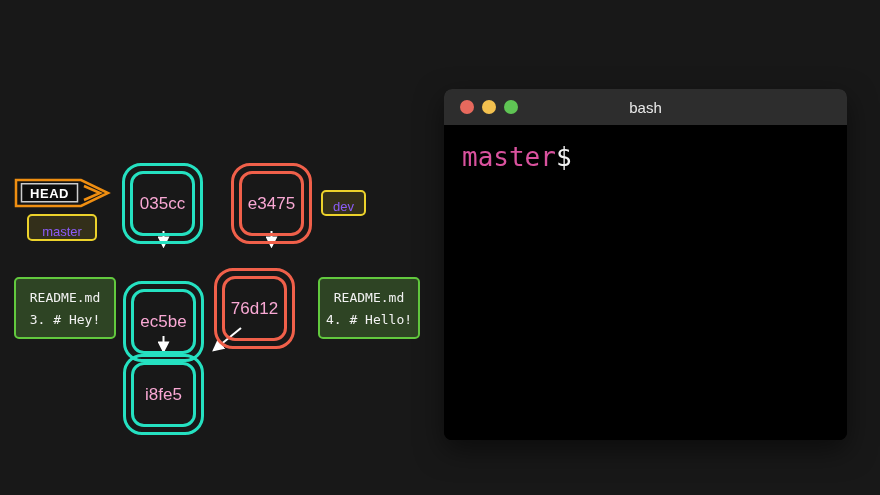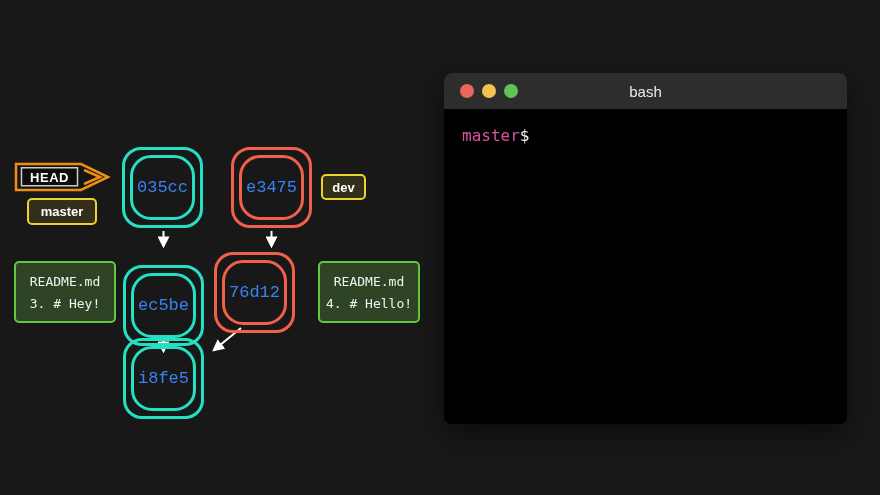--- a/index.html
+++ b/index.html
@@ -2,56 +2,56 @@
 <html style="--background: #181818; --teal: #25e1c1; --red: #f0604a; --green: #62c93e; --yellow: #ecd22b; --orange: #ef8e11; --pink: #d9529e; --terminal-titlebar: #2d2d2d; --terminal-bg: #000000; --light-red: #e7695d; --light-yellow: #f3c14f; --light-green: #5fc454;"><head>
 <meta charset="utf-8">
 <style>
   html,body{margin:0;padding:0;}
   body{
     width:880px;height:495px;
     background:var(--background,#181818);
     position:relative;overflow:hidden;
     font-family:"Liberation Sans",sans-serif;
   }
-  .abs{position:absolute;}
+  .abs{position:absolute;margin-top:16px;}
 
   
   #arrows{position:absolute;left:0;top:0;width:880px;height:495px;pointer-events:none;}
 
   
   .head-tag{left:14px;top:162px;width:98px;height:48px;text-decoration:underline;}
   .head-tag svg{position:absolute;left:0;top:0;}
   .head-tag .label{
     position:absolute;left:7px;top:6px;width:57px;height:18px;
     display:flex;align-items:center;justify-content:center;
     color:#ffffff;font-weight:bold;font-size:13px;letter-spacing:.5px;
   }
 
   
   .branch-label{
     box-sizing:border-box;
     border:2px solid var(--yellow,#ecd22b);
     border-radius:5px;
     background:rgba(236,210,43,0.13);
-    color:#ffffff;font-weight:bold;font-size:13px;
-    display:flex;align-items:center;justify-content:center;
+    color:#8b5cf6;font-weight:normal;font-size:13px;
+    display:flex;align-items:flex-end;justify-content:center;
   }
   .branch-master{left:27px;top:198px;width:70px;height:27px;}
   .branch-dev{left:321px;top:174px;width:45px;height:26px;}
 
   
   .commit{
     box-sizing:border-box;width:81px;height:81px;
     border:3px solid;border-radius:19px;background:transparent;
   }
   .commit .inner{
     position:absolute;inset:5px;
-    border:3px solid;border-radius:21px;
+    border:3px solid;border-radius:13px;
     display:flex;align-items:center;justify-content:center;
-    color:#3b82f6;font-family:Liberation Mono, monospace;font-size:17px;
+    color:#f9a8d4;font-family:Liberation Sans, sans-serif;font-size:17px;
   }
   .commit.teal,.commit.teal .inner{border-color:var(--teal,#25e1c1);}
   .commit.red,.commit.red .inner{border-color:var(--red,#f0604a);}
   .c-035cc{left:122px;top:147px;}
   .c-e3475{left:231px;top:147px;}
   .c-ec5be{left:123px;top:265px;}
   .c-76d12{left:214px;top:252px;}
   .c-i8fe5{left:123px;top:338px;}
 
   
@@ -79,21 +79,21 @@
     display:flex;align-items:center;justify-content:center;
   }
   .lights{position:absolute;left:16px;top:11px;display:flex;gap:8px;}
   .light{width:14px;height:14px;border-radius:50%;}
   .light.red{background:var(--light-red,#e7695d);}
   .light.yellow{background:var(--light-yellow,#f3c14f);}
   .light.green{background:var(--light-green,#5fc454);}
   .term-title{color:#eaeaea;font-size:15px;}
   .term-body{
     height:315px;box-sizing:border-box;padding:17px 0 0 18px;
-    font-family:"DejaVu Sans Mono",monospace;font-size:16px;
+    font-family:"DejaVu Sans Mono",monospace;font-size:26px;
     border-radius:0 0 8px 8px;background:var(--terminal-bg,#000);
   }
   .prompt-branch{color:var(--pink,#d9529e);}
   .prompt-symbol{color:#f2f2f2;}
 </style>
 </head>
 <body>
 
 <div>
 

